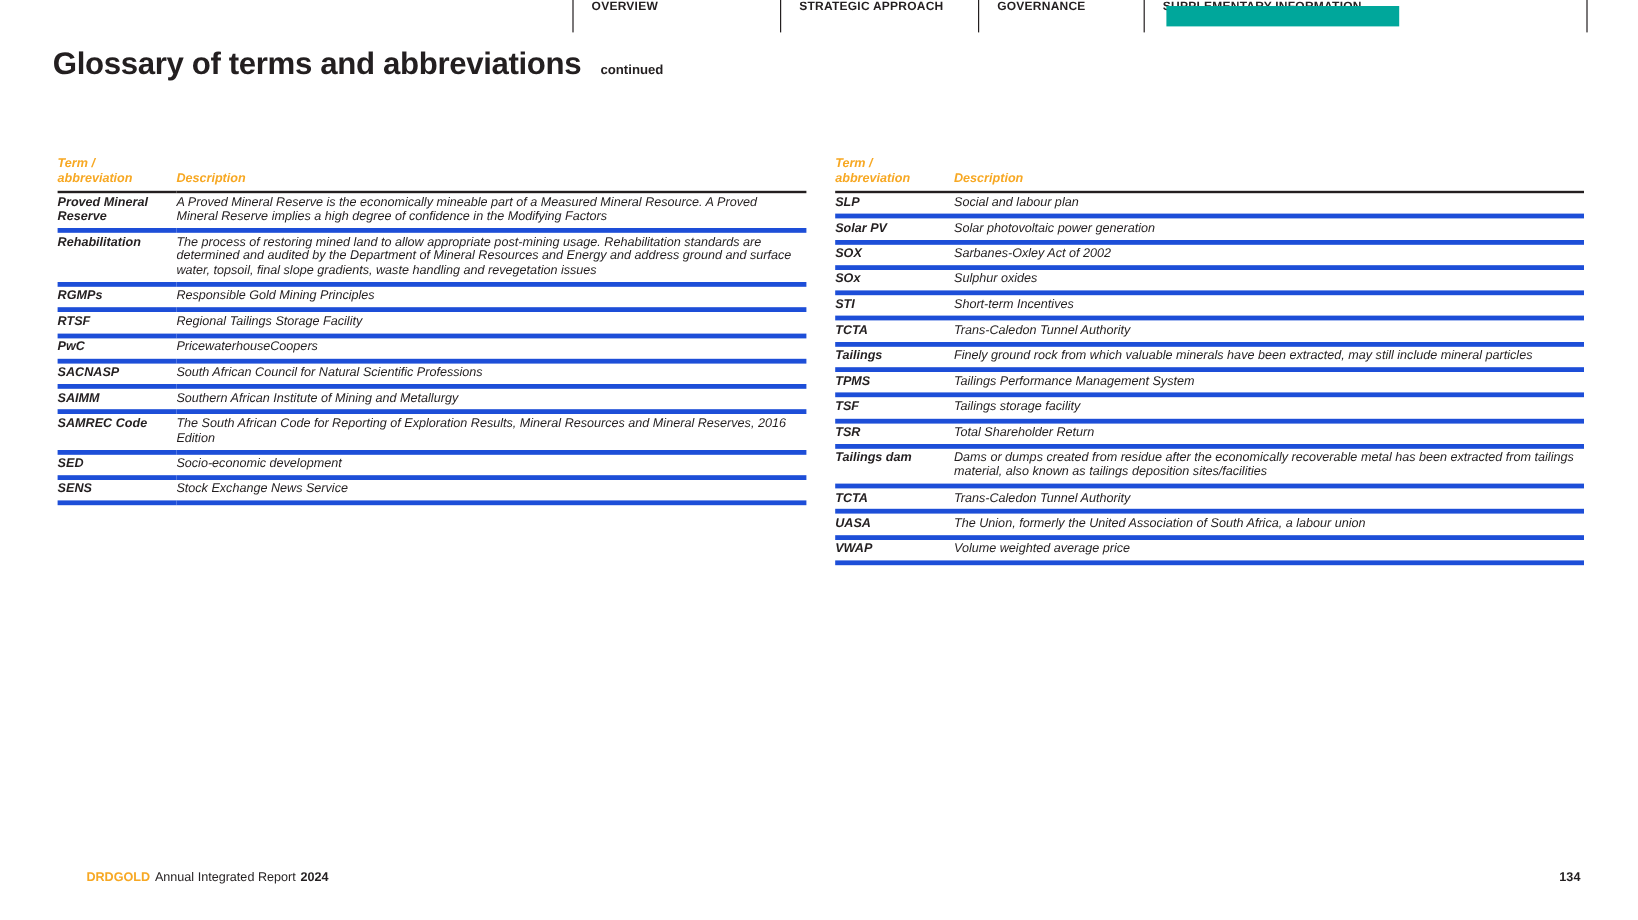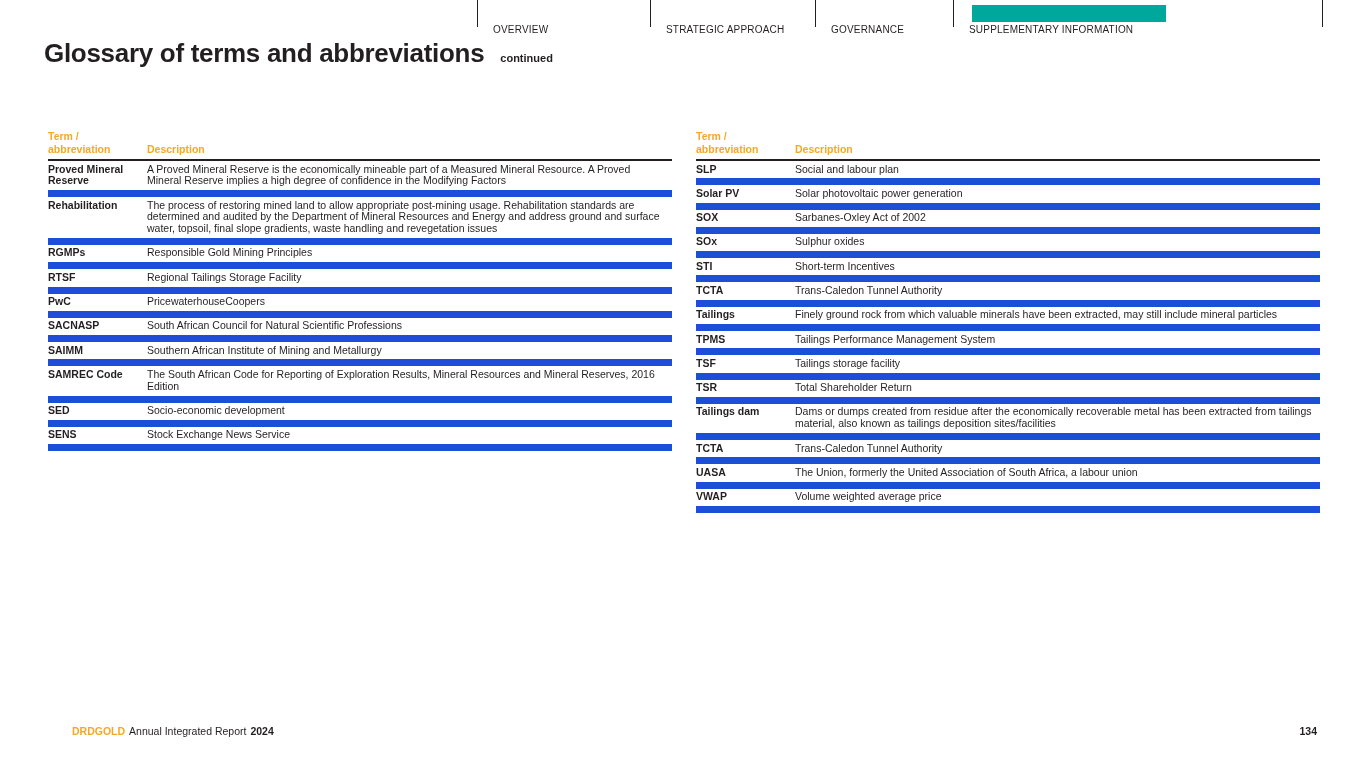--- a/index.html
+++ b/index.html
@@ -11,58 +11,58 @@
 
   
   .nav {
     position:absolute; left:477px; top:0; width:846px; height:38px;
     display:flex;
   }
   .nav-end-line {
     position:absolute; right:0; top:0; width:1px; height:27px; background:#231F20;
   }
   .tab {
-    position:relative; display:flex; align-items:flex-end;
+    position:relative; display:flex; align-items:flex-start;
     padding:0 0 3px 16px; cursor:pointer;
-    font-size:10px; font-weight:normal; letter-spacing:0.2px; white-space:nowrap;
+    font-size:10px; font-weight:bold; letter-spacing:0.2px; white-space:nowrap;
   }
   .tab::before {
     content:""; position:absolute; left:0; top:0; width:1px; height:27px; background:#231F20;
   }
   .tab:nth-child(1){ width:140px; }
   .tab:nth-child(2){ width:173px; }
   .tab:nth-child(3){ width:165px; }
   .tab:nth-child(4){ width:138px; }
   .tab:nth-child(5){ width:230px; }
   .tab.active .tab-bar {
     position:absolute; left:19px; right:17px; top:5px; height:17px;
     background:var(--accent-teal,#00A79B);
   }
 
   
   .title-wrap { position:absolute; left:44px; top:38px; display:flex; align-items:baseline;gap:12px; }
   .title { font-size:26px; font-weight:bold; letter-spacing:-0.3px; }
   .title-suffix { font-size:11px; font-weight:bold; margin-left:4px; }
 
   
-  .gtable { position:absolute; top:130px; border-collapse:collapse; table-layout:fixed; }
+  .gtable { position:absolute; top:130px; border-collapse:collapse; table-layout:fixed;font-style:italic; }
   .gtable.left  { left:48px;  width:624px; }
   .gtable.right { left:696px; width:624px; }
   .gtable col.c-term { width:99px; }
   .gtable th {
     text-align:left; vertical-align:bottom;
     color:var(--accent-gold,#F7A823); font-size:10.5px; font-weight:bold;
     padding:0 8px 4px 0; line-height:12.5px;
     border-bottom:2px solid #231F20;
     white-space:pre-line;
   }
   .gtable td {
     vertical-align:top; font-size:10.5px; line-height:11.8px;
     padding:2.5px 8px 3px 0;
-    border-bottom:7px solid #1d4ed8;
+    border-bottom:4px solid #1d4ed8;
   }
   .gtable td.term { font-weight:bold; }
 
   
   .footer-left {
     position:absolute; left:48px; top:725px; display:flex; gap:4px;
     font-size:10.5px;
     margin-left:24px;
   }
   .footer-brand { color:var(--accent-gold,#F7A823); font-weight:bold; }

